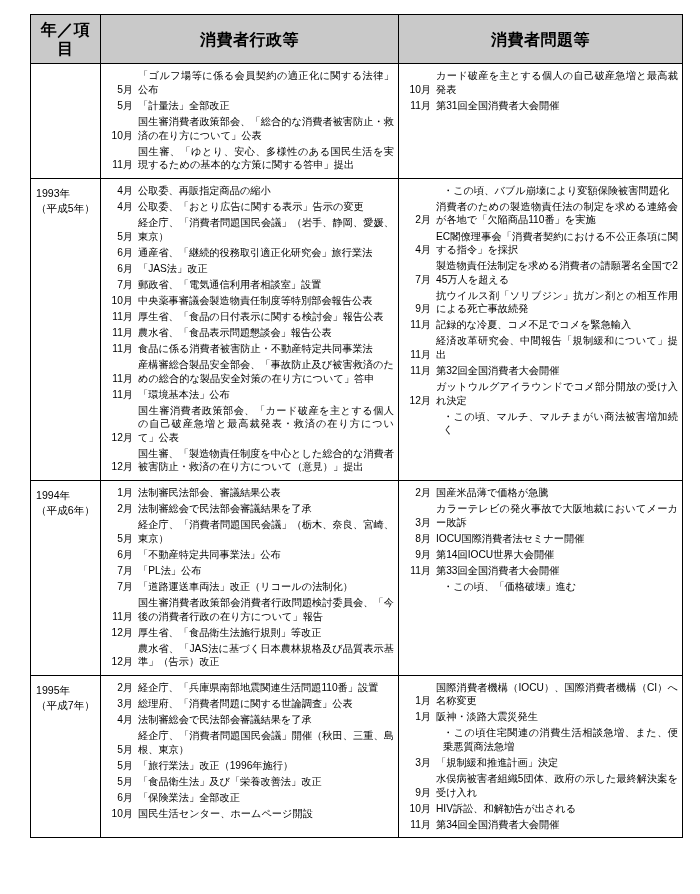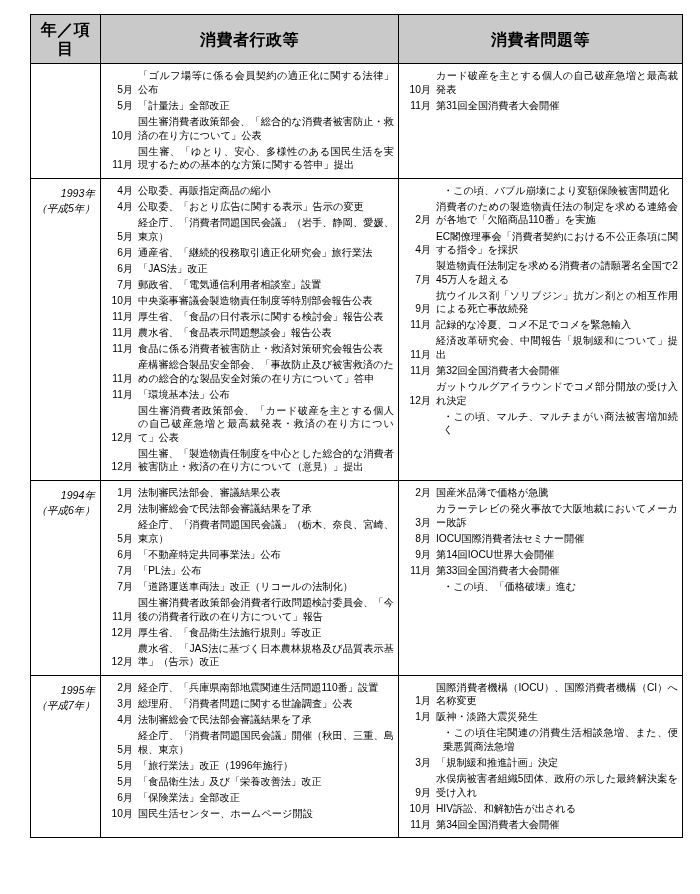--- a/index.html
+++ b/index.html
@@ -57,26 +57,25 @@
 
   tbody tr.band > td {
     border-top: 1.4px solid #000;
     border-bottom: 1.4px solid #000;
   }
   tbody tr.band:last-child > td {
     border-bottom: 1.6px solid #000;
   }
 
   td.year-cell {
-    text-align: right;
+    text-align: left;
     font-size: 10.6px;
     padding-top: 7px;
     line-height: 1.45;
     white-space: nowrap;
-    font-style: italic;
   }
   td.year-cell .y-west { display: block; }
   td.year-cell .y-jp   { display: block; }
 
   td.events-cell {
     padding-left: 2px;
     padding-right: 4px;
   }
 
   ul.event-list {
@@ -203,21 +202,21 @@
               <li class="event">
                 <span class="month">11月</span>
                 <span class="text">厚生省、「食品の日付表示に関する検討会」報告公表</span>
               </li>
               <li class="event">
                 <span class="month">11月</span>
                 <span class="text">農水省、「食品表示問題懇談会」報告公表</span>
               </li>
               <li class="event">
                 <span class="month">11月</span>
-                <span class="text">食品に係る消費者被害防止・救済対策研究会報告公表</span>
+                <span class="text">食品に係る消費者被害防止・不動産特定共同事業法</span>
               </li>
               <li class="event">
                 <span class="month">11月</span>
                 <span class="text">産構審総合製品安全部会、「事故防止及び被害救済のための総合的な製品安全対策の在り方について」答申</span>
               </li>
               <li class="event">
                 <span class="month">11月</span>
                 <span class="text">「環境基本法」公布</span>
               </li>
               <li class="event">

